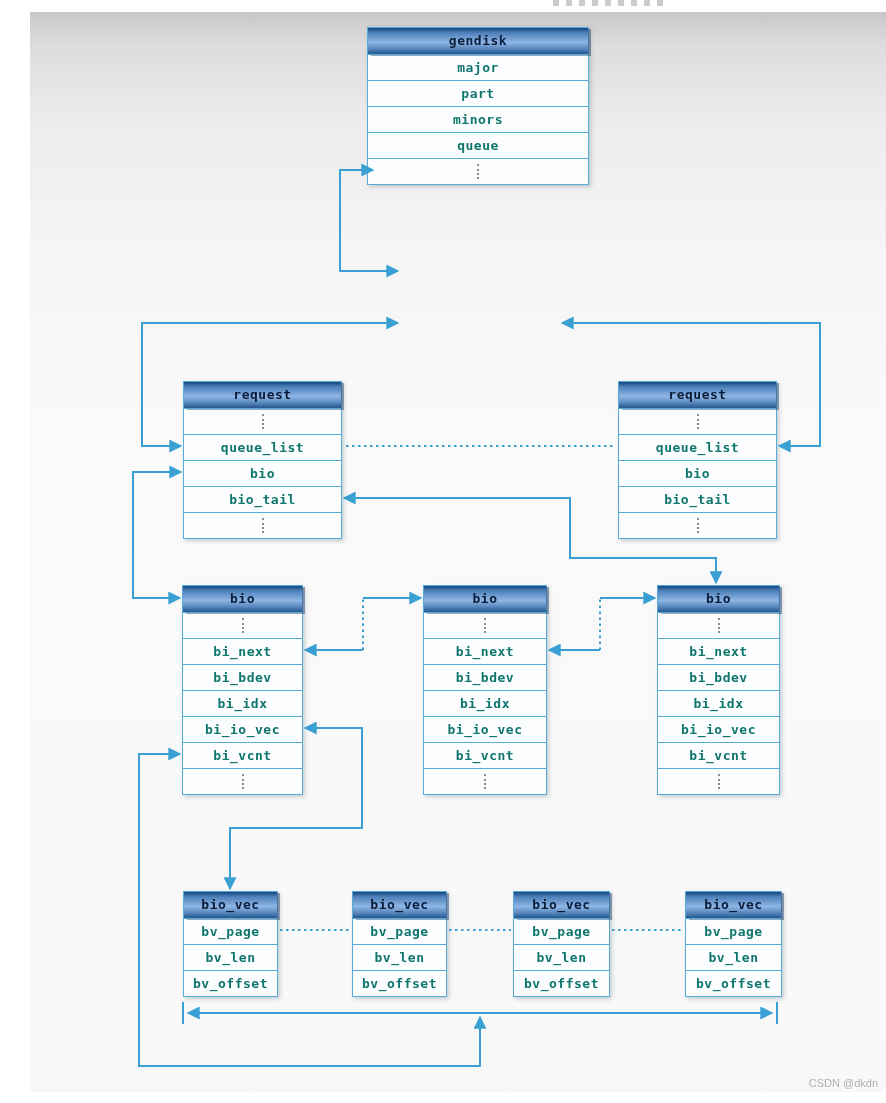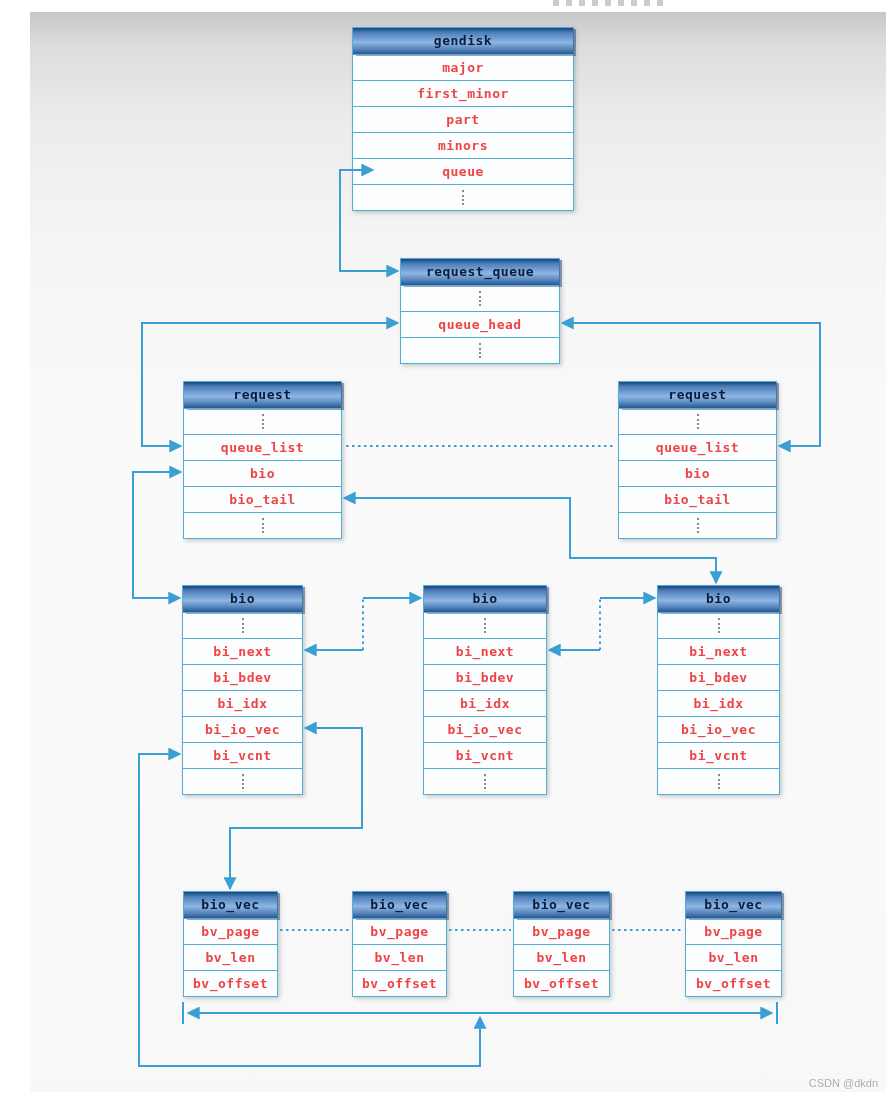--- a/index.html
+++ b/index.html
@@ -31,21 +31,21 @@
   }
   .hdr{
     position:relative;height:26px;line-height:26px;text-align:center;
     font-size:13px;font-weight:bold;color:#0a1c38;letter-spacing:.5px;
     background:linear-gradient(180deg,var(--header-top) 0%,#4d7fba 18%,#7ca6d8 45%,var(--header-mid) 55%,#5d8cc2 78%,#25568f 100%);
     border-bottom:1px solid var(--table-border);
     box-shadow:3px 1px 0 rgba(28,58,102,.45);
   }
   .row{
     height:25px;line-height:25px;text-align:center;
-    font-size:13px;font-weight:bold;color:#ef4444;letter-spacing:.5px;
+    font-size:13px;font-weight:bold;color:#0f766e;letter-spacing:.5px;
     border-top:1px solid var(--table-border);
     background:#fcfdfe;
   }
   .row:nth-of-type(2){border-top:none;}
   .dots{display:flex;align-items:center;justify-content:center;}
   .vd{display:inline-block;width:0;height:15px;border-left:2px dotted #8a8a8a;}
   svg.wires{position:absolute;left:0;top:0;z-index:3;pointer-events:none;}
   .ln{stroke:var(--arrow);stroke-width:2;fill:none;}
   .dash{stroke-dasharray:2.5 3.5;}
   .ahp{fill:var(--arrow);}
@@ -54,42 +54,31 @@
     font-family:Liberation Sans, sans-serif;font-size:11px;color:#aeaeae;
   }
 </style>
 </head>
 <body>
 
 <div class="canvas">
   <div class="slide-bg"></div>
   <div class="crop-artifact"></div>
 
-  <div class="struct" style="left:352px;top:27px;width:222px">
+  <div class="struct" style="left:367px;top:27px;width:222px">
     <div class="hdr">gendisk</div>
     <div class="row">major</div>
-    <div class="row">first_minor</div>
     <div class="row">part</div>
     <div class="row">minors</div>
     <div class="row">queue</div>
     <div class="row dots">
         <span class="vd"></span>
       </div>
   </div>
 
-  <div class="struct" style="left:400px;top:258px;width:160px">
-    <div class="hdr">request_queue</div>
-    <div class="row dots">
-        <span class="vd"></span>
-      </div>
-    <div class="row">queue_head</div>
-    <div class="row dots">
-        <span class="vd"></span>
-      </div>
-  </div>
 
   <div class="struct" style="left:183px;top:381px;width:159px">
     <div class="hdr">request</div>
     <div class="row dots">
         <span class="vd"></span>
       </div>
     <div class="row">queue_list</div>
     <div class="row">bio</div>
     <div class="row">bio_tail</div>
     <div class="row dots">

